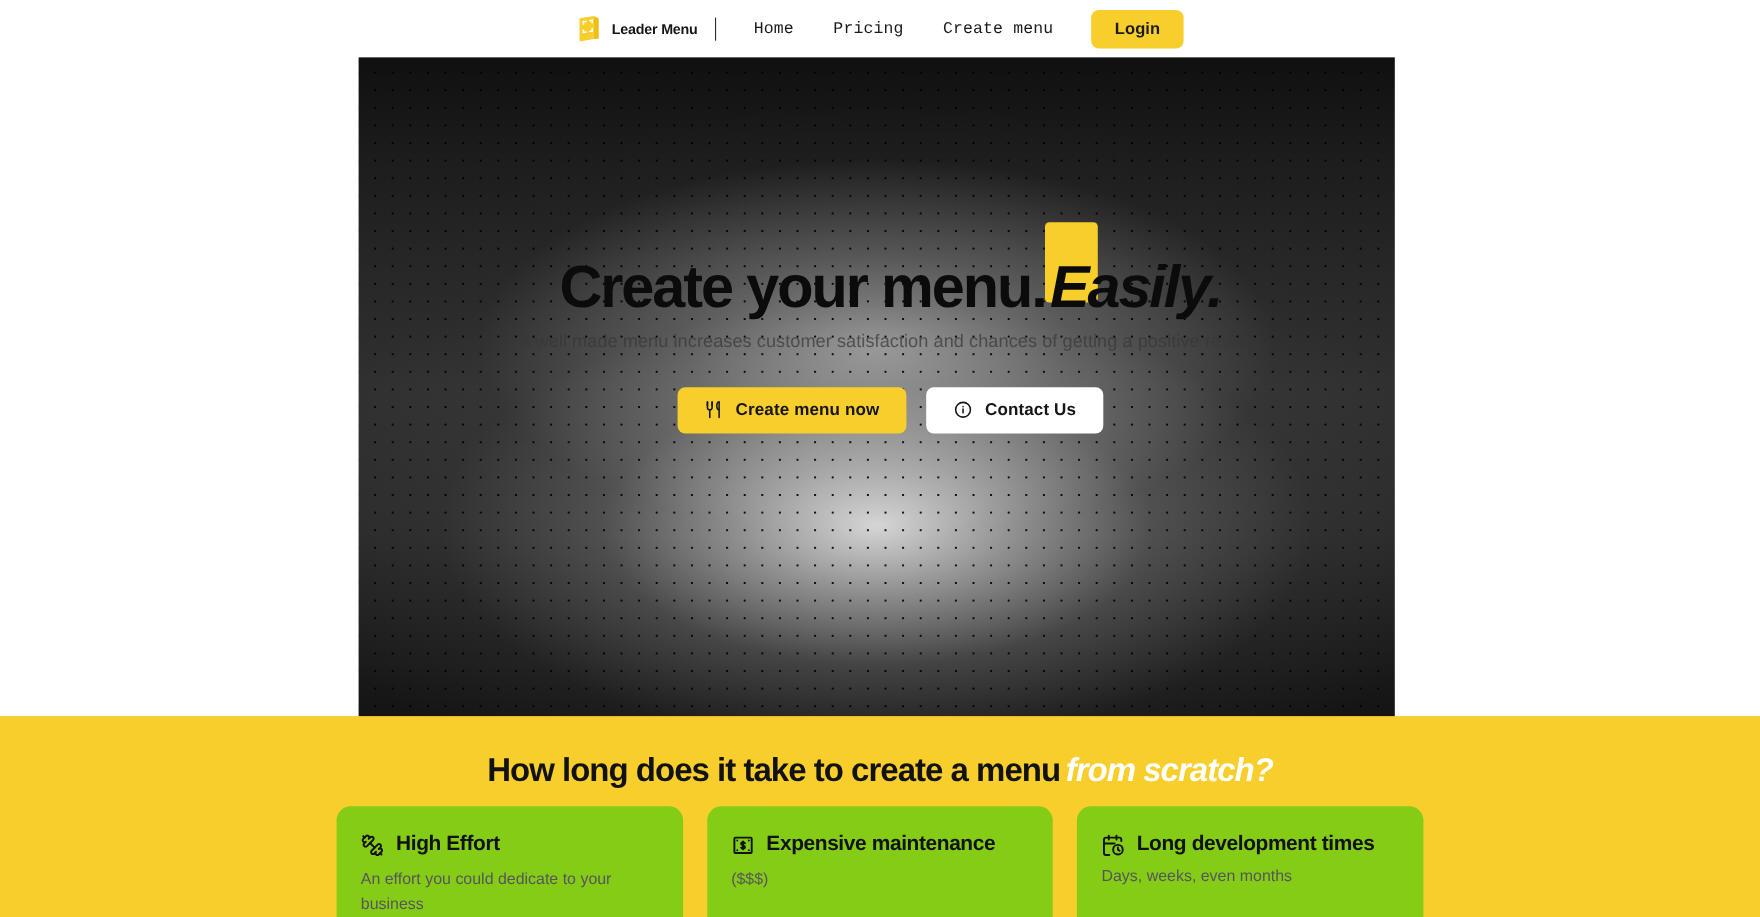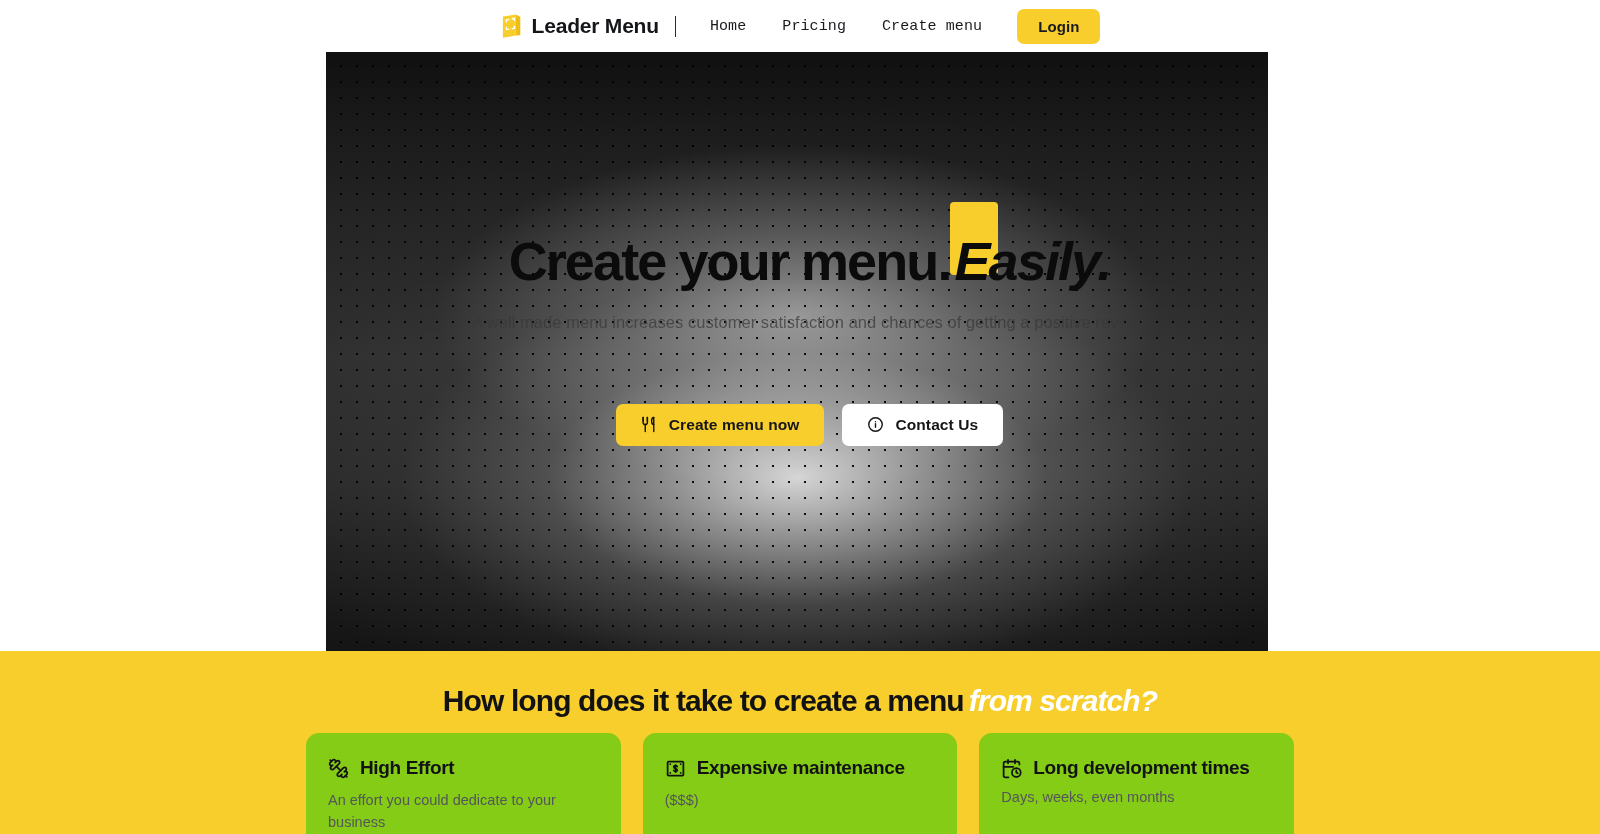--- a/index.html
+++ b/index.html
@@ -46,21 +46,21 @@
     margin-right: 14px;
   }
 
   .brand-logo {
     width: 23px;
     height: 25px;
     display: block;
   }
 
   .brand-name {
-    font-size: 21px;
+    font-size: 13px;
     font-weight: 700;
     color: #15161a;
     letter-spacing: -0.2px;
     white-space: nowrap;
   }
 
   .nav-divider {
     width: 1px;
     height: 21px;
     background: #2a2b2f;
@@ -166,21 +166,21 @@
     left: -5px;
     top: -29px;
     width: 48px;
     height: 73px;
     background: #F7CE2B;
     border-radius: 4px;
     z-index: -1;
   }
 
   .hero-sub {
-    margin-top: 20px;
+    margin-top: 8px;
     width: 800px;
     font-size: 16.5px;
     line-height: 1.55;
     color: rgba(55,55,58,0.72);
     letter-spacing: 0.05px;
   }
 
   .hero-btns {
     margin-top: 28px;
     display: flex;
@@ -194,21 +194,20 @@
     gap: 11px;
     border: none;
     border-radius: 7px;
     font-size: 15.5px;
     font-weight: 600;
     padding: 12px 25px;
     cursor: pointer;
     font-family: "Liberation Sans", sans-serif;
     white-space: nowrap;
     letter-spacing: 0.1px;
-    margin-top: 40px;
   }
 
   .btn-primary { background: #F7CE2B; color: #161618; }
   .btn-secondary { background: #ffffff; color: #161618; }
 
   .btn svg { display: block; flex: 0 0 auto; }
 
   
   .yellow-section {
     position: absolute;

